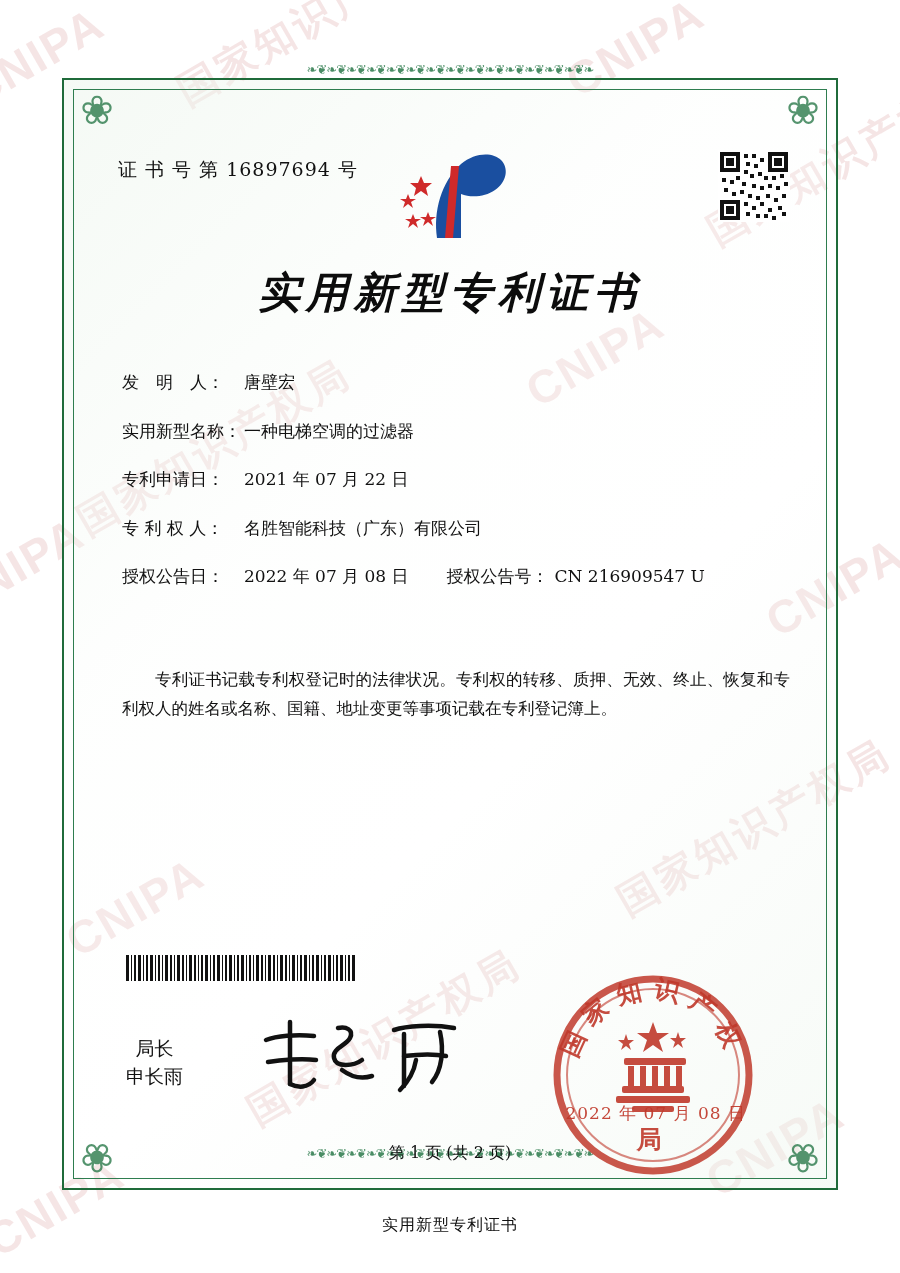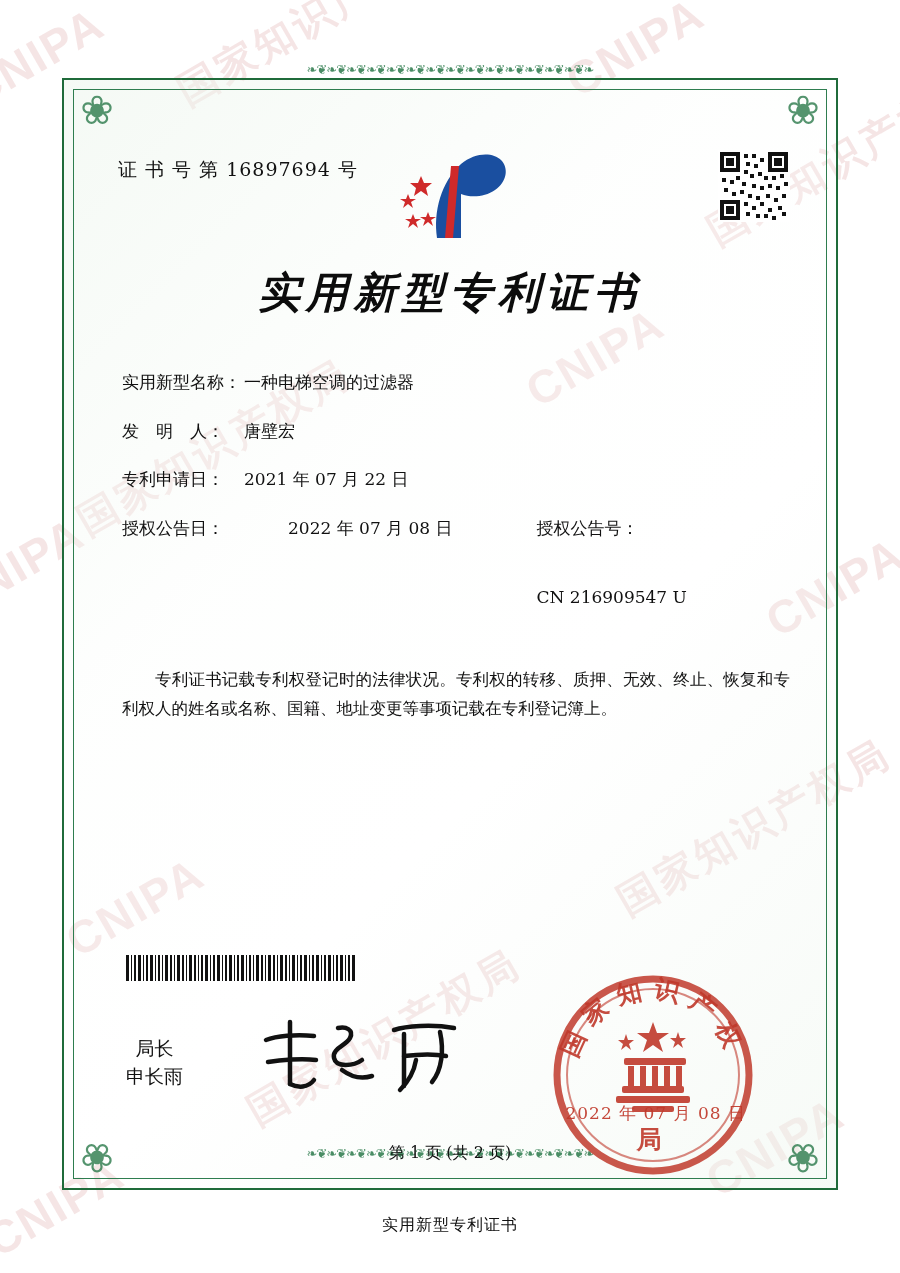--- a/index.html
+++ b/index.html
@@ -156,25 +156,23 @@
     width: 122px;
     flex: 0 0 122px;
     display: inline-block;
     white-space: nowrap;
   }
   .row .value {
     flex: 1;
   }
   .row.two-col .col {
     display: flex;
-    gap: 44px;
   }
   .row.two-col .col2 {
-    margin-left: 84px;
-    flex-direction: column;
+    margin-left: 38px;
   }
   .row.two-col .col2 .label {
     width: auto;
     flex: 0 0 auto;
     margin-right: 6px;
   }
 
   
   .paras {
     position: absolute;
@@ -362,35 +360,39 @@
             <rect x="32" y="31" width="2" height="2"></rect>
         </g>
       </svg>
     </div>
 
     <div class="title">实用新型专利证书</div>
 
     <div class="fields">
 
       <div class="row">
+        <span class="label">发　明　人：</span>
+        <span class="value">唐壁宏</span>
+      </div>
+
+      <div class="row">
         <span class="label">实用新型名称：</span>
         <span class="value">一种电梯空调的过滤器</span>
-      </div>
-
-      <div class="row">
-        <span class="label">发　明　人：</span>
-        <span class="value">唐壁宏</span>
       </div>
 
 
       <div class="row">
         <span class="label">专利申请日：</span>
         <span class="value">2021 年 07 月 22 日</span>
       </div>
 
+      <div class="row">
+        <span class="label">专 利 权 人：</span>
+        <span class="value">名胜智能科技（广东）有限公司</span>
+      </div>
 
 
       <div class="row two-col">
         <span class="col col1">
           <span class="label">授权公告日：</span>
           <span>2022 年 07 月 08 日</span>
         </span>
         <span class="col col2">
           <span class="label">授权公告号：</span>
           <span>CN 216909547 U</span>

